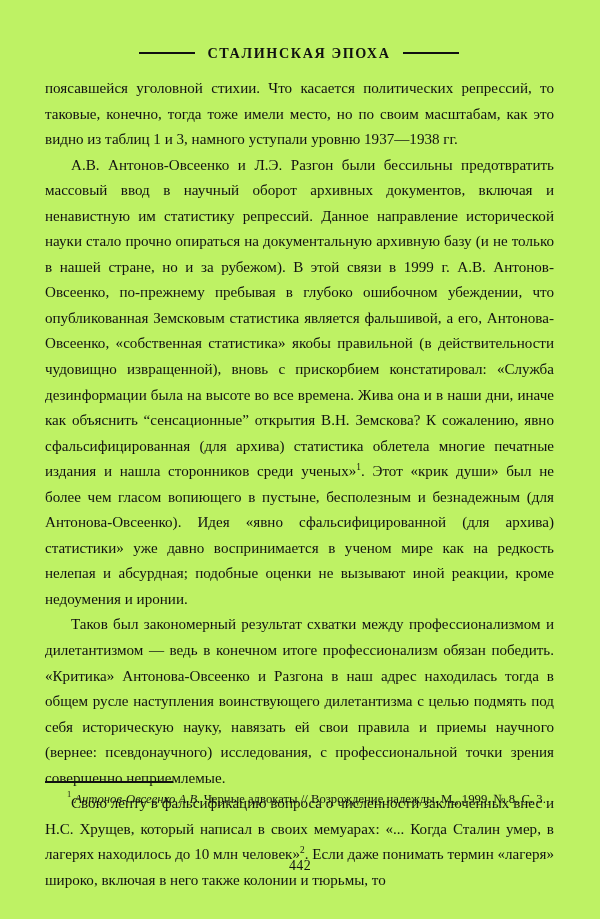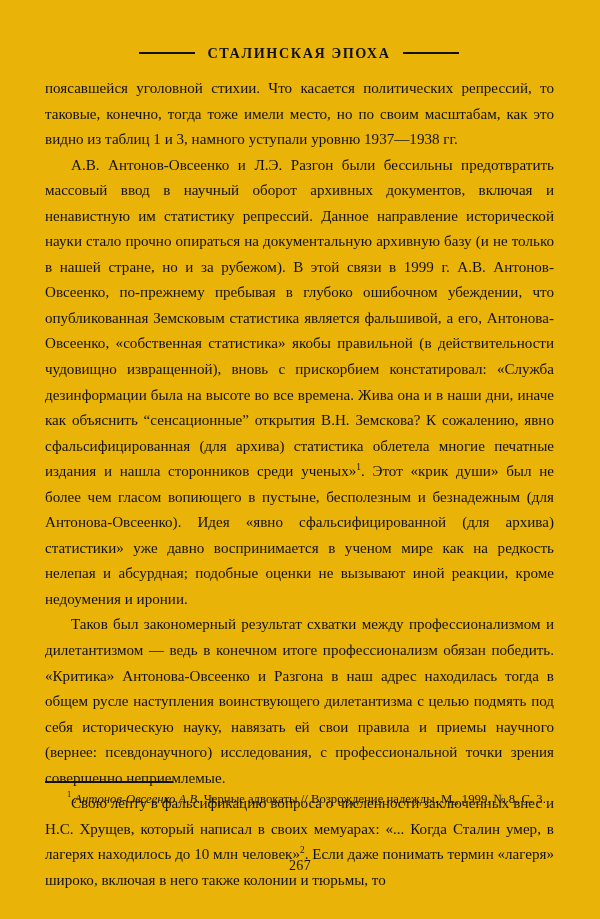--- a/index.html
+++ b/index.html
@@ -14,21 +14,21 @@
     position: relative;
     overflow: hidden;
     font-family: "Liberation Serif", "DejaVu Serif", serif;
     color: #111111;
     -webkit-font-smoothing: antialiased;
   }
 
   .page {
     position: absolute;
     inset: 0;
-    background: #eab308;
+    background: #bef264;
   }
 
   
   .running-head {
     position: absolute;
     top: 42px;
     left: 45px;
     width: 508px;
     height: 22px;
     display: flex;
@@ -144,15 +144,15 @@
 
   </div>
 
   <div class="footnotes">
     <div class="fn-rule"></div>
 
     <p class="footnote"><span class="fn-num">1</span><span class="fn-author">Антонов-Овсеенко А.В.</span><span> Черные адвокаты // Возрождение надежды. М., 1999. № 8. С. 3.</span></p>
 
   </div>
 
-  <div class="folio">267</div>
+  <div class="folio">442</div>
 
 </div>
 
 </body></html>

